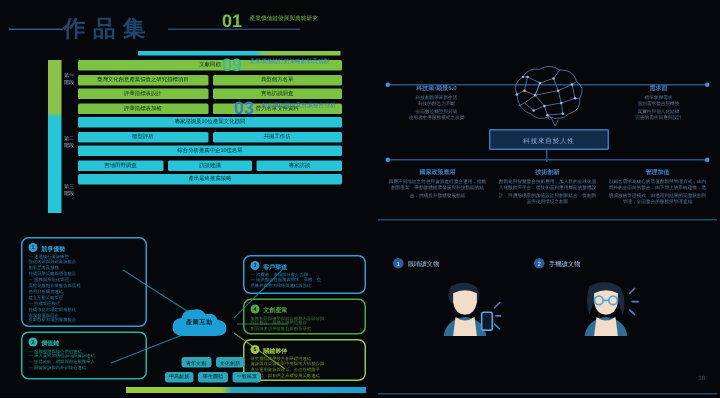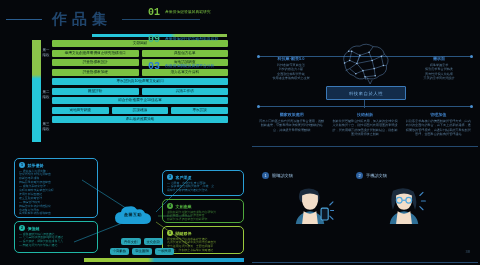--- a/index.html
+++ b/index.html
@@ -5,21 +5,21 @@
   html,body{margin:0;padding:0;background:#000;}
   body{width:480px;height:265px;overflow:hidden;
        font-family:"Liberation Sans","DejaVu Sans",sans-serif;color:#cfe3f5;}
   .slide{position:relative;width:480px;height:265px;background:#05070b;}
 
   
   .title-row{position:absolute;left:0;top:6px;width:200px;height:26px;display:flex;align-items:center;}
   .title-rule{height:1px;background:#2a5d8f;}
   .rule-l{width:36px;margin-left:6px;}
   .rule-r{flex:1;margin-left:10px;background:#20496f;}
-  .title-txt{font-size:15px;letter-spacing:5px;color:#20456c;font-weight:bold;margin-left:10px;white-space:nowrap;}
+  .title-txt{font-size:15px;letter-spacing:5px;color:#20456c;font-weight:bold;margin-left:0;white-space:nowrap;}
 
   
   .panel{position:absolute;box-sizing:border-box;}
   .p-tl{left:4px;top:34px;width:240px;height:110px;}
   .p-tr{left:252px;top:34px;width:226px;height:112px;}
   .p-bl{left:4px;top:150px;width:244px;height:112px;}
   .p-br{left:252px;top:150px;width:226px;height:112px;}
 
   
   .tbl-topbar{position:absolute;left:88px;top:0px;width:135px;height:3px;
@@ -31,22 +31,22 @@
             text-align:center;color:#9fb6c9;letter-spacing:0;}
   .row{display:flex;gap:3px;margin-bottom:2.5px;padding-left:20px;}
   .cell{flex:1;display:flex;align-items:center;justify-content:center;text-align:center;
         font-size:3.6px;line-height:4.6px;color:#0a2418;border-radius:1px;padding:1px 2px;box-sizing:border-box;}
   .g{background:#7cc242;}
   .c{background:#27c3d6;color:#05282e;} .h10{height:7px;}
 
   
   .numlist{position:absolute;left:148px;top:8px;width:92px;}
   .numitem{display:flex;gap:5px;margin-bottom:17px;align-items:flex-start;}
-  .num{font-size:10px;font-weight:bold;font-family:Liberation Mono, monospace;line-height:1;}
-  .n1{color:#7cc242;} .n2{color:#3fb98f;} .n3{color:#2b7fd4;}
+  .num{font-size:12px;font-weight:bold;font-family:Liberation Sans, sans-serif;line-height:1;}
+  .n1{color:#7cc242;} .n2{color:#3fb98f;} .n3{color:#2b7fd4;margin-left:8px;}
   .numtxt{font-size:3.8px;line-height:5.2px;padding-top:2px;}
   .t1{color:#7cc242;} .t2{color:#2f8fc4;} .t3{color:#2b74c8;}
 
   
   .hline{position:absolute;height:1px;background:#2a5580;}
   .dot{position:absolute;width:3px;height:3px;border-radius:50%;background:#4a8fd0;}
   .vline{position:absolute;width:1px;background:#2a5580;}
   .brain{position:absolute;left:82px;top:6px;width:62px;height:46px;}
   .sec-h{font-size:4px;font-weight:bold;color:#3f7fc4;margin-bottom:2px;text-align:center;}
   .sec-b{font-size:3.1px;line-height:4.3px;color:#5b7f9e;text-align:center;}

